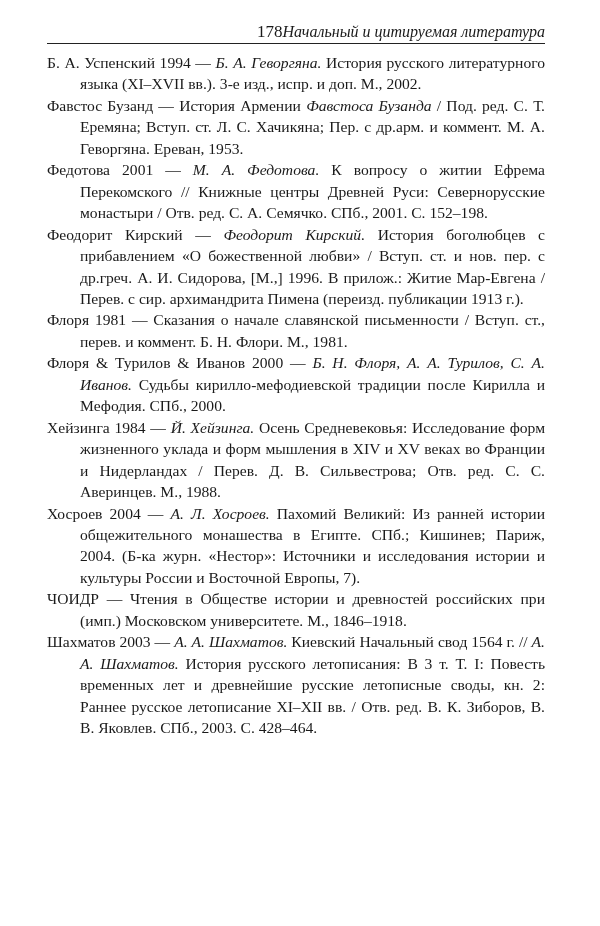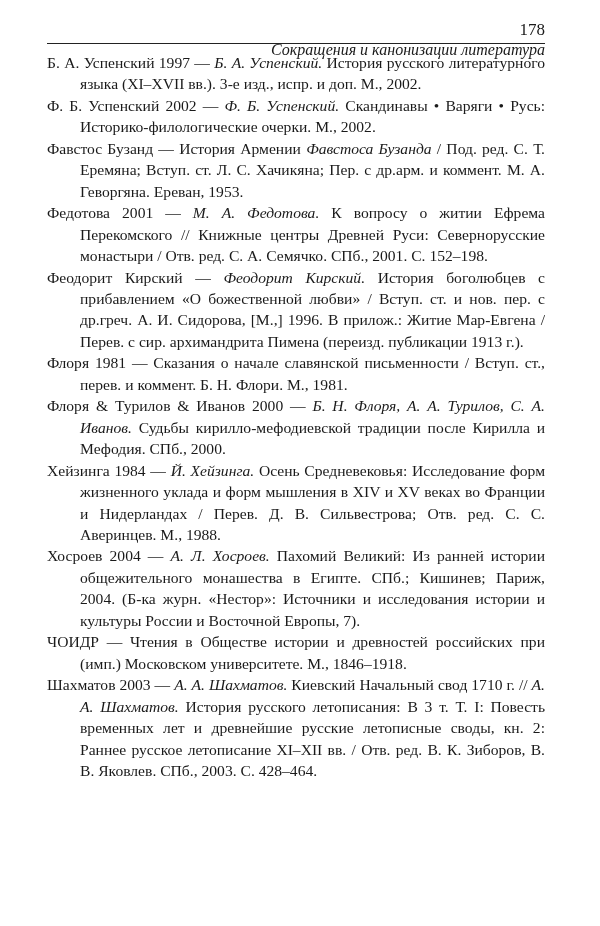--- a/index.html
+++ b/index.html
@@ -1,41 +1,40 @@
 <!DOCTYPE html>
 <html><head>
 <meta charset="utf-8">
 <style>
   html, body { margin: 0; padding: 0; background: #ffffff; }
   body { width: 600px; height: 926px; position: relative; overflow: hidden;
          font-family: "Liberation Serif", "DejaVu Serif", serif; color: #1a1a1a; }
   .page { position: absolute; left: 47px; top: 20px; width: 498px; }
-  .running-head { display: flex; justify-content: flex-start; align-items: flex-end;
-         border-bottom: 1.3px solid #222; padding-bottom: 1px; height: 22px; flex-direction: column; }
+  .running-head { display: flex; justify-content: flex-end; align-items: flex-end;
+         border-bottom: 1.3px solid #222; padding-bottom: 1px; height: 22px; }
   .page-number { font-size: 17px; line-height: 20px; }
   .section-title { font-size: 16px; font-style: italic; line-height: 20px; }
   .entries { margin-top: 8px; }
   .entry { font-size: 15.6px; line-height: 21.45px; text-align: justify;
            padding-left: 33px; text-indent: -33px; margin: 0; hyphens: manual; }
   .entry i { font-style: italic; }
 </style>
 </head>
 <body>
 
 <div class="page">
   <div class="running-head">
     <span class="page-number">178</span>
-    <span class="section-title">Сокращения и канонизации литература</span>
+    <span class="section-title">Начальный и цитируемая литература</span>
   </div>
   <div class="entries" id="entries">
-      <p class="entry"><span>Б. А. Успенский 1997 — </span><i>Б. А. Успенский.</i><span> История русского литературного языка (XI–XVII вв.). 3-е изд., испр. и доп. М., 2002.</span></p>
-      <p class="entry"><span>Ф. Б. Успенский 2002 — </span><i>Ф. Б. Успенский.</i><span> Скандинавы • Варяги • Русь: Историко-филологические очерки. М., 2002.</span></p>
+      <p class="entry"><span>Б. А. Успенский 1994 — </span><i>Б. А. Геворгяна.</i><span> История русского литературного языка (XI–XVII вв.). 3-е изд., испр. и доп. М., 2002.</span></p>
       <p class="entry"><span>Фавстос Бузанд — История Армении </span><i>Фавстоса Бузанда</i><span> / Под. ред. С. Т. Еремяна; Вступ. ст. Л. С. Хачикяна; Пер. с др.арм. и коммент. М. А. Геворгяна. Ереван, 1953.</span></p>
       <p class="entry"><span>Федотова 2001 — </span><i>М. А. Федотова.</i><span> К вопросу о житии Ефрема Перекомского // Книжные центры Древней Руси: Северноруccкие монастыри / Отв. ред. С. А. Семячко. СПб., 2001. С. 152–198.</span></p>
       <p class="entry"><span>Феодорит Кирский — </span><i>Феодорит Кирский.</i><span> История боголюбцев с прибавлением «О божественной любви» / Вступ. ст. и нов. пер. с др.греч. А. И. Сидорова, [М.,] 1996. В прилож.: Житие Мар-Евгена / Перев. с сир. архимандрита Пимена (переизд. публикации 1913 г.).</span></p>
       <p class="entry"><span>Флоря 1981 — Сказания о начале славянской письменности / Вступ. ст., перев. и коммент. Б. Н. Флори. М., 1981.</span></p>
       <p class="entry"><span>Флоря &amp; Турилов &amp; Иванов 2000 — </span><i>Б. Н. Флоря, А. А. Турилов, С. А. Иванов.</i><span> Судьбы кирилло-мефодиевской традиции после Кирилла и Мефодия. СПб., 2000.</span></p>
       <p class="entry"><span>Хейзинга 1984 — </span><i>Й. Хейзинга.</i><span> Осень Средневековья: Исследование форм жизненного уклада и форм мышления в XIV и XV веках во Франции и Нидерландах / Перев. Д. В. Сильвестрова; Отв. ред. С. С. Аверинцев. М., 1988.</span></p>
       <p class="entry"><span>Хосроев 2004 — </span><i>А. Л. Хосроев.</i><span> Пахомий Великий: Из ранней истории общежительного монашества в Египте. СПб.; Кишинев; Париж, 2004. (Б-ка журн. «Нестор»: Источники и исследования истории и культуры России и Восточной Европы, 7).</span></p>
       <p class="entry"><span>ЧОИДР — Чтения в Обществе истории и древностей российских при (имп.) Московском университете. М., 1846–1918.</span></p>
-      <p class="entry"><span>Шахматов 2003 — </span><i>А. А. Шахматов.</i><span> Киевский Начальный свод 1710 г. // </span><i>А. А. Шахматов.</i><span> История русского летописания: В 3 т. Т. I: Повесть временных лет и древнейшие русские летописные своды, кн. 2: Раннее русское летописание XI–XII вв. / Отв. ред. В. К. Зиборов, В. В. Яковлев. СПб., 2003. С. 428–464.</span></p>
+      <p class="entry"><span>Шахматов 2003 — </span><i>А. А. Шахматов.</i><span> Киевский Начальный свод 1564 г. // </span><i>А. А. Шахматов.</i><span> История русского летописания: В 3 т. Т. I: Повесть временных лет и древнейшие русские летописные своды, кн. 2: Раннее русское летописание XI–XII вв. / Отв. ред. В. К. Зиборов, В. В. Яковлев. СПб., 2003. С. 428–464.</span></p>
     </div>
 </div>
 
 </body></html>

